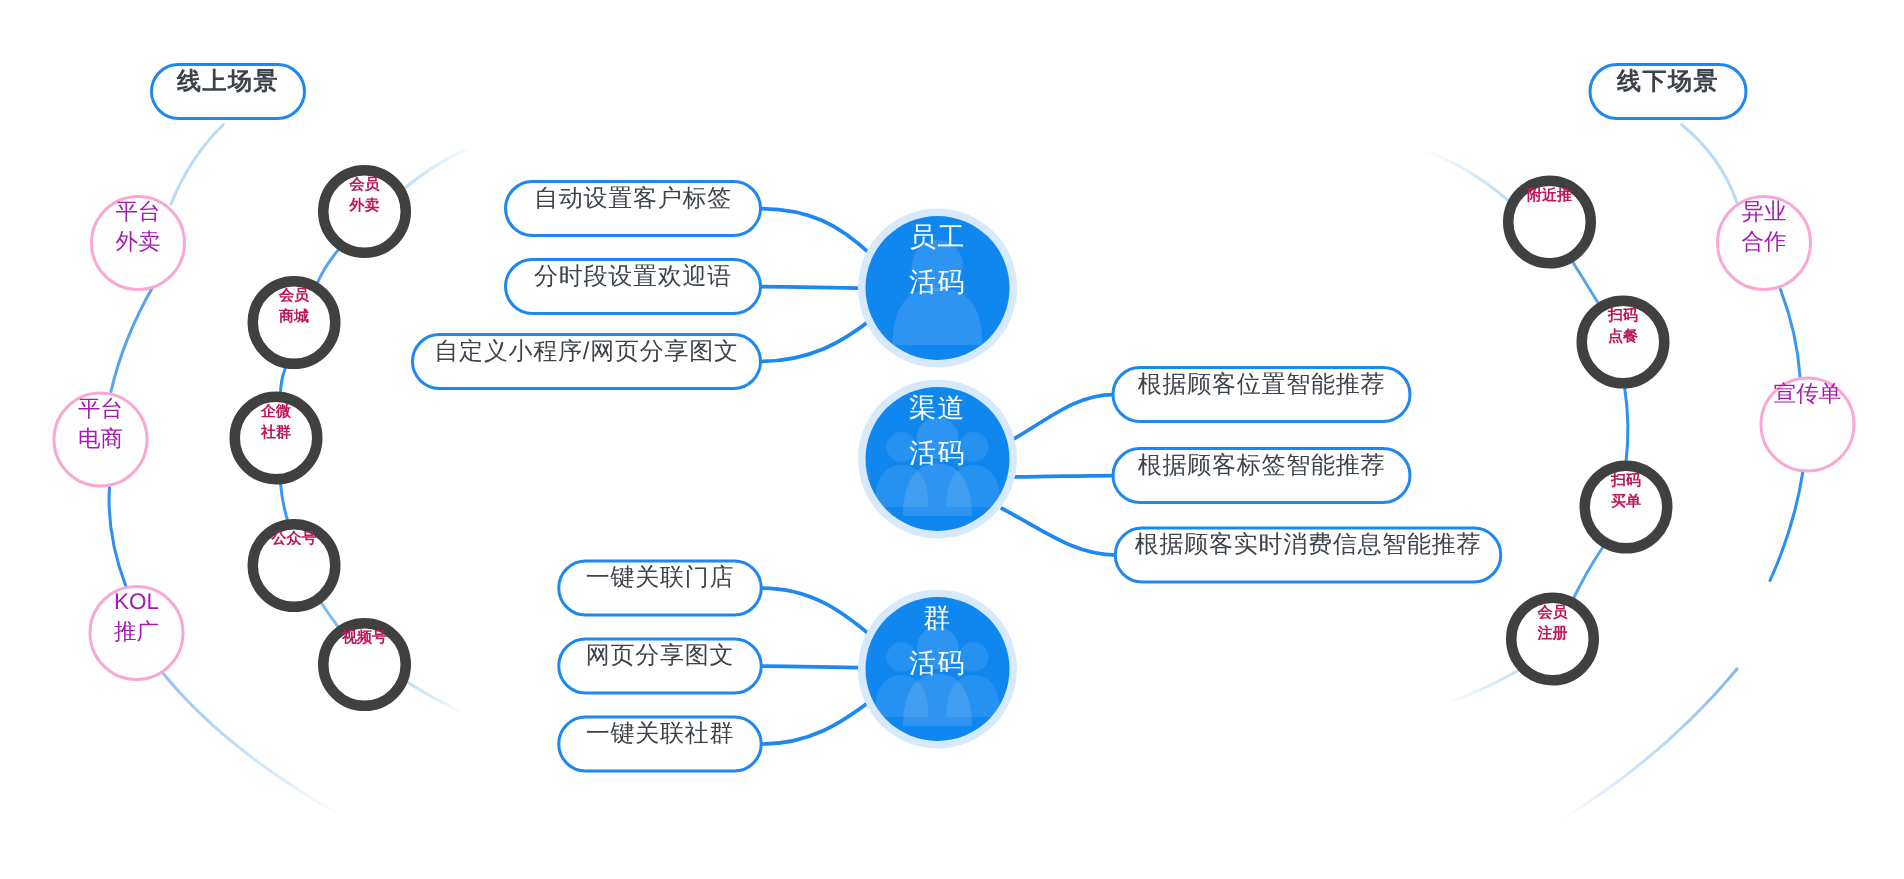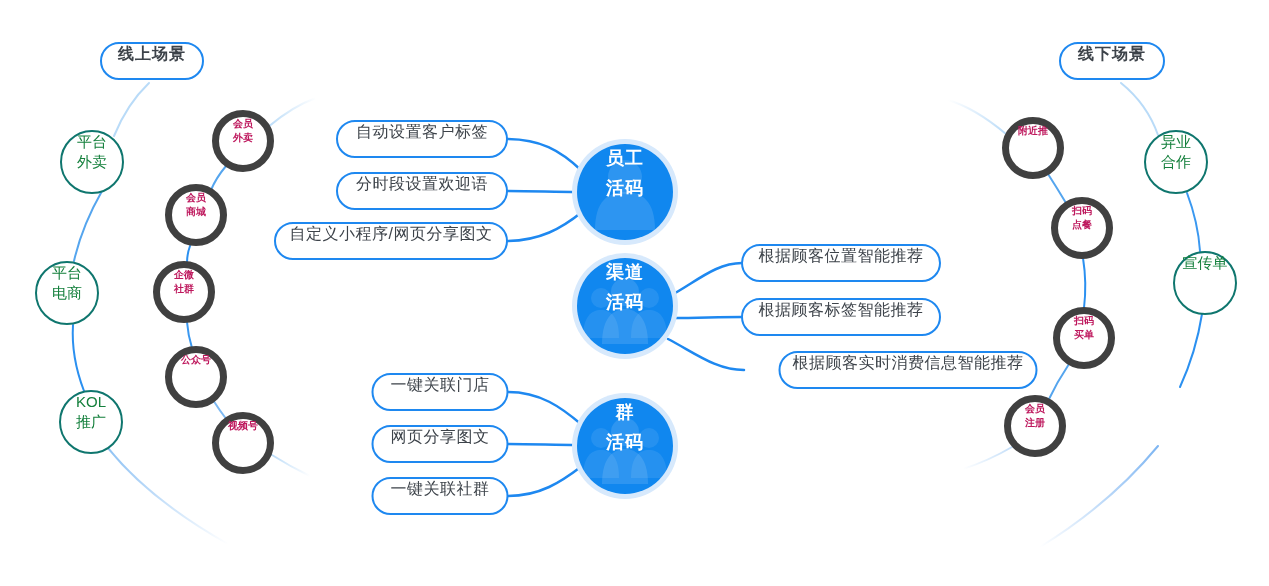--- a/index.html
+++ b/index.html
@@ -18,30 +18,30 @@
     font-size:16px; font-weight:bold; color:#3d434a; letter-spacing:1px;
   }
   .feature-pill {
     height:38px; background:#ffffff;
     border:2.5px solid #1e88f0; border-radius:19px;
     font-size:16px; color:#3d434a; letter-spacing:.5px; white-space:nowrap;
   }
   .node { border-radius:50%; background:#ffffff; line-height:1.35; }
   .node .lbl { white-space:pre-line; }
   .node.gray {
-    width:64px; height:64px; border:2px solid #0f766e;
-    color:#15803d; font-size:15px;
+    width:64px; height:64px; border:2px solid #f9a8d4;
+    color:#a21caf; font-size:15px;
   }
   .node.blue {
     width:62px; height:62px; border:7px solid #404040;
     color:#be185d; font-size:10px; font-weight:bold;
   }
   .hub {
     width:96px; height:96px; border-radius:50%; background:#1087ef;
-    box-shadow:0 0 0 5px #d7e9fc; color:#ffffff; font-size:18px; font-weight:bold;
+    box-shadow:0 0 0 5px #d7e9fc; color:#ffffff; font-size:18px; font-weight:normal;
     letter-spacing:1px; line-height:1.65; overflow:hidden;
   }
   .hub .hub-label { position:relative; z-index:1; white-space:pre-line; }
   .hub .hub-icon { position:absolute; left:0; top:0; width:96px; height:96px; z-index:0; }
 </style>
 </head>
 <body>
 
 <div class="stage">
 
@@ -159,21 +159,21 @@
   <div class="feature-pill" style="left:391px;top:241px;width:234px">
     <span>自定义小程序/网页分享图文</span>
   </div>
 
   <div class="feature-pill" style="left:841px;top:263px;width:200px">
     <span>根据顾客位置智能推荐</span>
   </div>
   <div class="feature-pill" style="left:841px;top:317px;width:200px">
     <span>根据顾客标签智能推荐</span>
   </div>
-  <div class="feature-pill" style="left:908px;top:370px;width:259px">
+  <div class="feature-pill" style="left:872px;top:370px;width:259px">
     <span>根据顾客实时消费信息智能推荐</span>
   </div>
 
   <div class="feature-pill" style="left:440px;top:392px;width:137px">
     <span>一键关联门店</span>
   </div>
   <div class="feature-pill" style="left:440px;top:444px;width:137px">
     <span>网页分享图文</span>
   </div>
   <div class="feature-pill" style="left:440px;top:496px;width:137px">

